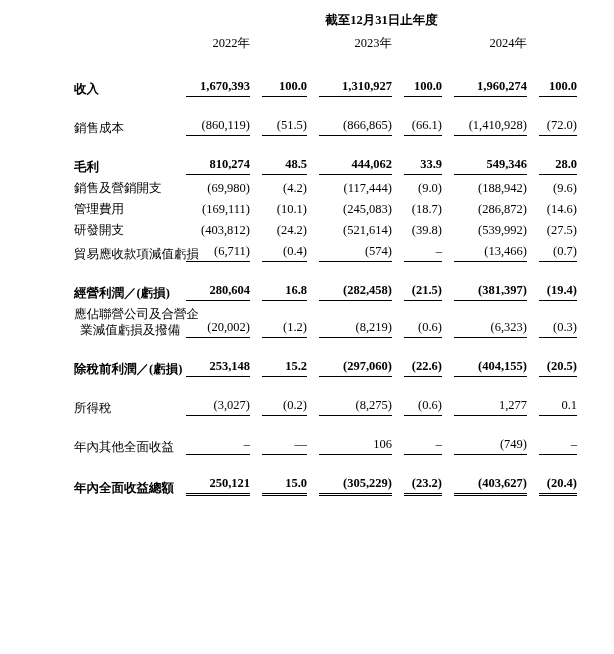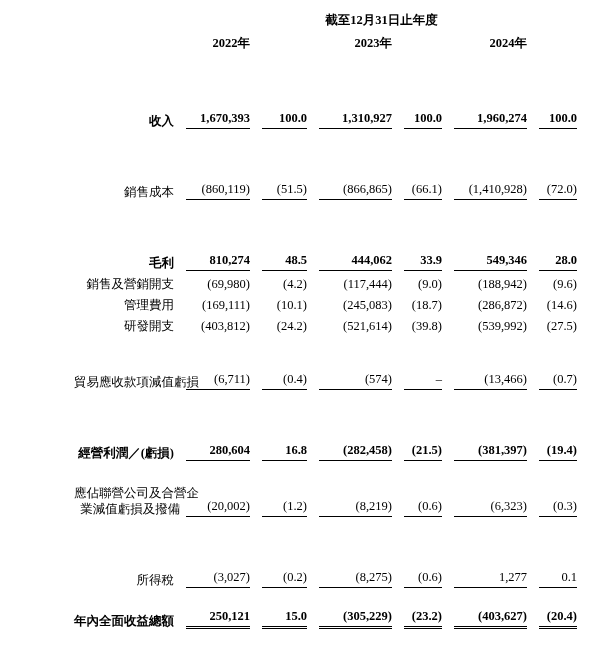--- a/index.html
+++ b/index.html
@@ -7,33 +7,33 @@
     width: 614px; height: 654px; overflow: hidden;
     font-family: "Liberation Serif", "DejaVu Serif", serif;
     color: #000000;
   }
   .page { padding: 8px 0 0 74px; }
   table {
     border-collapse: collapse; table-layout: fixed;
     width: 503px; font-size: 12.5px;
   }
   td { padding: 4px 0 1px; vertical-align: bottom; line-height: 16px; }
-  td.lbl { text-align: right; }
+  td.lbl { text-align: left; }
   td.lbl span { white-space: pre; }
   td.num { text-align: right; padding-left: 12px; }
   td.num .cell { display: block; white-space: nowrap; }
   td.period { text-align: center; font-weight: bold; padding-left: 12px; }
   tr.b { font-weight: bold; }
   tr.g > td { padding-top: 19px; }
   tr.g2 > td { padding-top: 26px; }
-  tr.r td.num .cell { border-bottom: 1px solid #000; padding-bottom: 2px; margin-top: 32px; }
+  tr.r td.num .cell { border-bottom: 1px solid #000; padding-bottom: 2px; }
   tr.d td.num .cell { border-bottom: 3px double #000; padding-bottom: 2px; }
   tr.hyears > td { padding-top: 6px; }
   tr.hunits > td { padding-top: 2px; }
-  .yr { font-weight: bold; }
+  .yr { font-weight: normal; }
   .unit { font-style: italic; }
 </style>
 </head>
 <body>
 
 <div class="page">
   <table>
     <colgroup>
       <col style="width:100px">
       <col style="width:76px">
@@ -261,20 +261,41 @@
             <span class="cell">(0.6)</span>
           </td>
       <td class="num">
             <span class="cell">(6,323)</span>
           </td>
       <td class="num">
             <span class="cell">(0.3)</span>
           </td>
     </tr>
 
+    <tr class="b g r">
+      <td class="lbl"><span>除稅前利潤／(虧損)</span></td>
+      <td class="num">
+            <span class="cell">253,148</span>
+          </td>
+      <td class="num">
+            <span class="cell">15.2</span>
+          </td>
+      <td class="num">
+            <span class="cell">(297,060)</span>
+          </td>
+      <td class="num">
+            <span class="cell">(22.6)</span>
+          </td>
+      <td class="num">
+            <span class="cell">(404,155)</span>
+          </td>
+      <td class="num">
+            <span class="cell">(20.5)</span>
+          </td>
+    </tr>
 
     <tr class="g r">
       <td class="lbl"><span>所得稅</span></td>
       <td class="num">
             <span class="cell">(3,027)</span>
           </td>
       <td class="num">
             <span class="cell">(0.2)</span>
           </td>
       <td class="num">
@@ -285,20 +306,41 @@
           </td>
       <td class="num">
             <span class="cell">1,277</span>
           </td>
       <td class="num">
             <span class="cell">0.1</span>
           </td>
     </tr>
 
 
+    <tr class="g r">
+      <td class="lbl"><span>年內其他全面收益</span></td>
+      <td class="num">
+            <span class="cell">–</span>
+          </td>
+      <td class="num">
+            <span class="cell">—</span>
+          </td>
+      <td class="num">
+            <span class="cell">106</span>
+          </td>
+      <td class="num">
+            <span class="cell">–</span>
+          </td>
+      <td class="num">
+            <span class="cell">(749)</span>
+          </td>
+      <td class="num">
+            <span class="cell">–</span>
+          </td>
+    </tr>
 
     <tr class="b g d">
       <td class="lbl"><span>年內全面收益總額</span></td>
       <td class="num">
             <span class="cell">250,121</span>
           </td>
       <td class="num">
             <span class="cell">15.0</span>
           </td>
       <td class="num">

